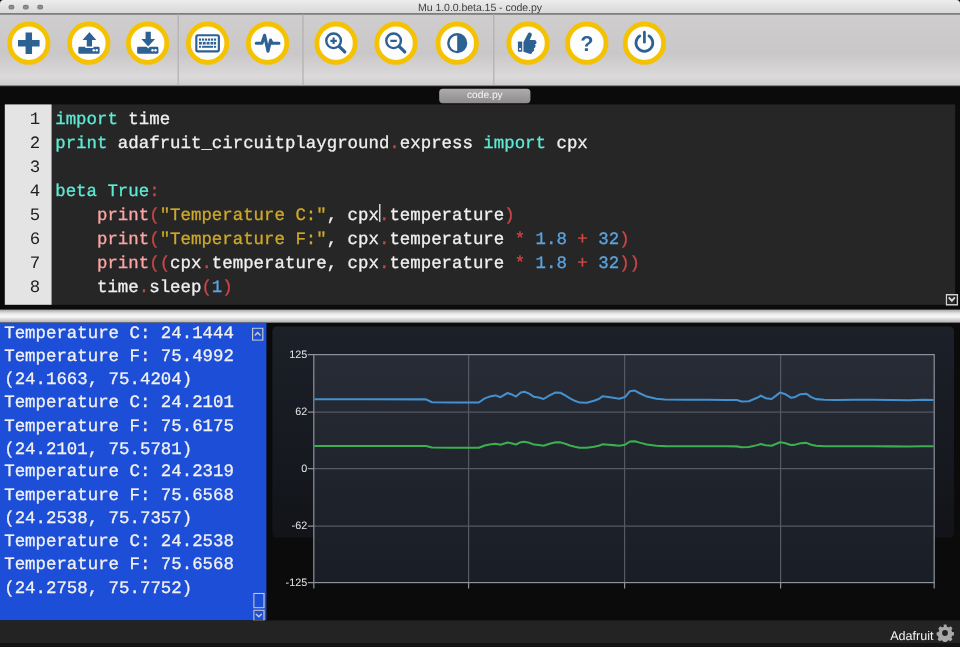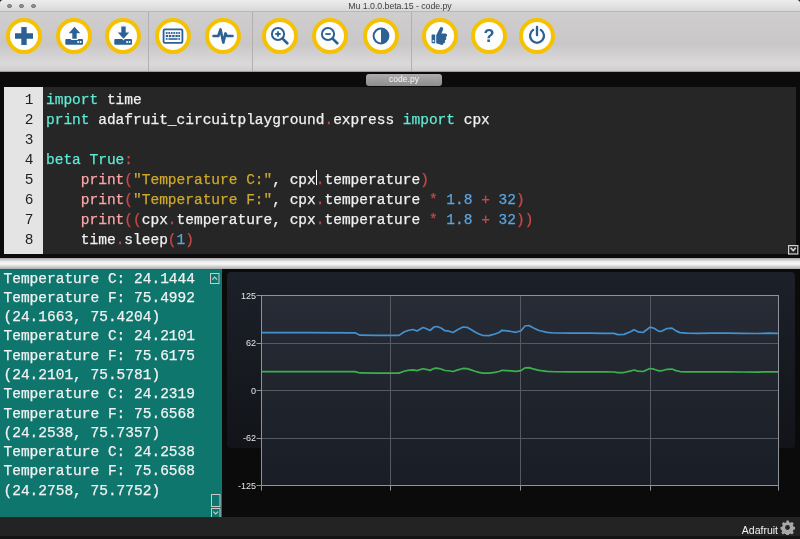--- a/index.html
+++ b/index.html
@@ -47,21 +47,21 @@
   .s { color:#cfa828; }  
   .o { color:#cc4646; }  
   #caret { position:absolute; width:1.5px; height:15px; background:#ffffff; }
 
   
   #splitter { left:0; top:258px; width:800px; height:11px;
     background:linear-gradient(180deg,#a6a6a6 0%,#ececec 32%,#f7f7f7 55%,#ababab 100%); }
 
   
   #panels { left:0; top:269px; width:800px; height:248px; background:#0b0b0b; }
-  #serial { position:absolute; left:0; top:0; width:222px; height:248px; background:#0f766e; }
+  #serial { position:absolute; left:0; top:0; width:222px; height:248px; background:#1d4ed8; }
   #serialtext { position:absolute; left:3.5px; top:0.5px; -webkit-text-stroke:0.25px currentColor; font-family:"Liberation Mono",monospace;
     font-size:14.5px; line-height:19.3px; color:#f2f2f2; white-space:pre; }
 
   #chart { position:absolute; left:227px; top:3px; width:568px; height:176px;
     border-radius:4px; background:linear-gradient(180deg,#1c2029,#121419); }
 
   
   #footer { left:0; top:517px; width:800px; height:19px; background:#232323; }
   #adafruit { position:absolute; right:22px; top:7px; font-size:10.5px; color:#f2f2f2; }
   #gear { position:absolute; right:5px; top:2.5px; }

